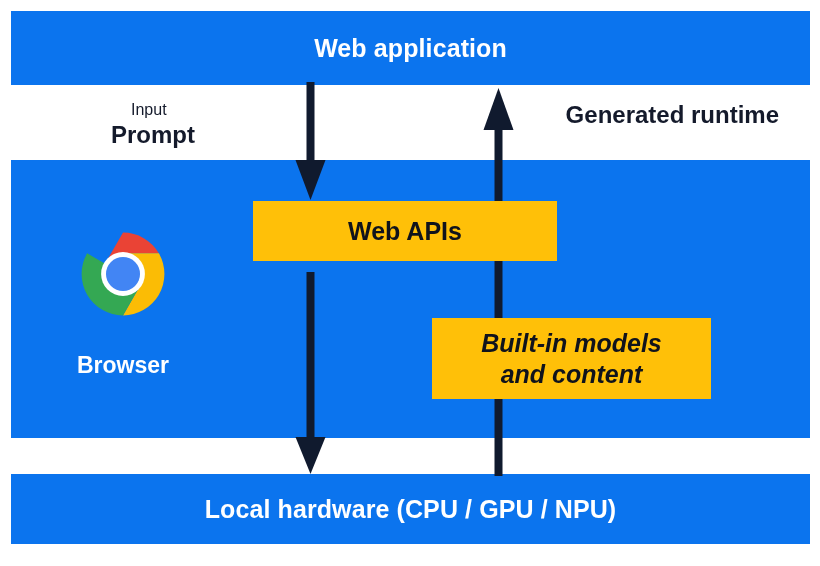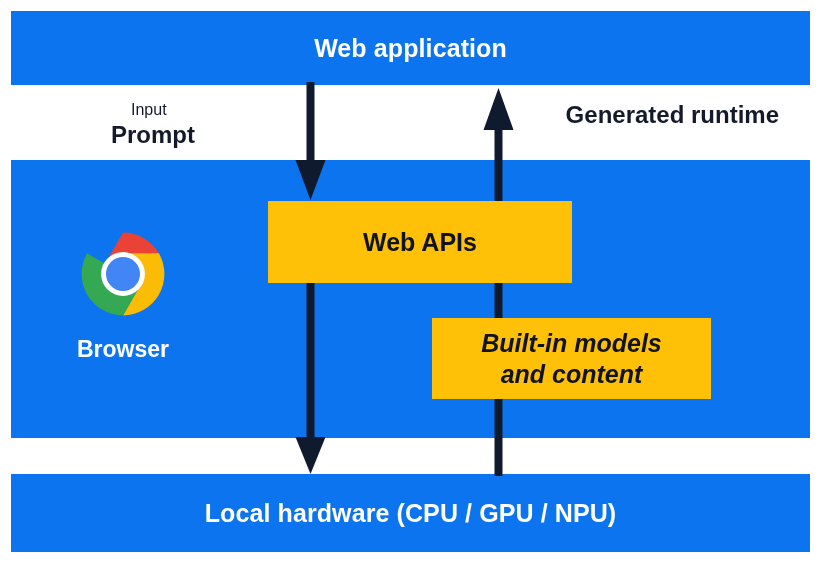--- a/index.html
+++ b/index.html
@@ -49,21 +49,21 @@
     font-size: 25px;
   }
 
   #band-browser {
     top: 160px;
     height: 278px;
   }
 
   #band-local-hardware {
     top: 474px;
-    height: 78px;
+    height: 70px;
   }
   #band-local-hardware .band-label {
     top: 50%;
     transform: translateY(-50%);
     font-size: 25px;
   }
 
   
   .io-note {
     position: absolute;
@@ -101,44 +101,44 @@
     text-align: center;
   }
   #chrome-icon {
     display: block;
     margin: 0 auto;
     width: 92px;
     height: 92px;
   }
   #browser-label {
     display: block;
-    margin-top: 16px;
+    margin-top: 32px;
     color: #ffffff;
     font-size: 23px;
     font-weight: bold;
   }
 
   
   .yellow-box {
     position: absolute;
     background: #FFC008;
     color: #10131C;
     display: flex;
     align-items: center;
     justify-content: center;
     text-align: center;
     font-weight: bold;
     z-index: 3;
     box-sizing: border-box;
   }
   #box-web-apis {
-    left: 268px;
+    left: 253px;
     top: 201px;
     width: 304px;
-    height: 82px;
+    height: 60px;
     font-size: 25px;
   }
   #box-builtin-models {
     left: 432px;
     top: 318px;
     width: 279px;
     height: 81px;
     font-size: 25px;
     line-height: 1.22;
     font-style: italic;

